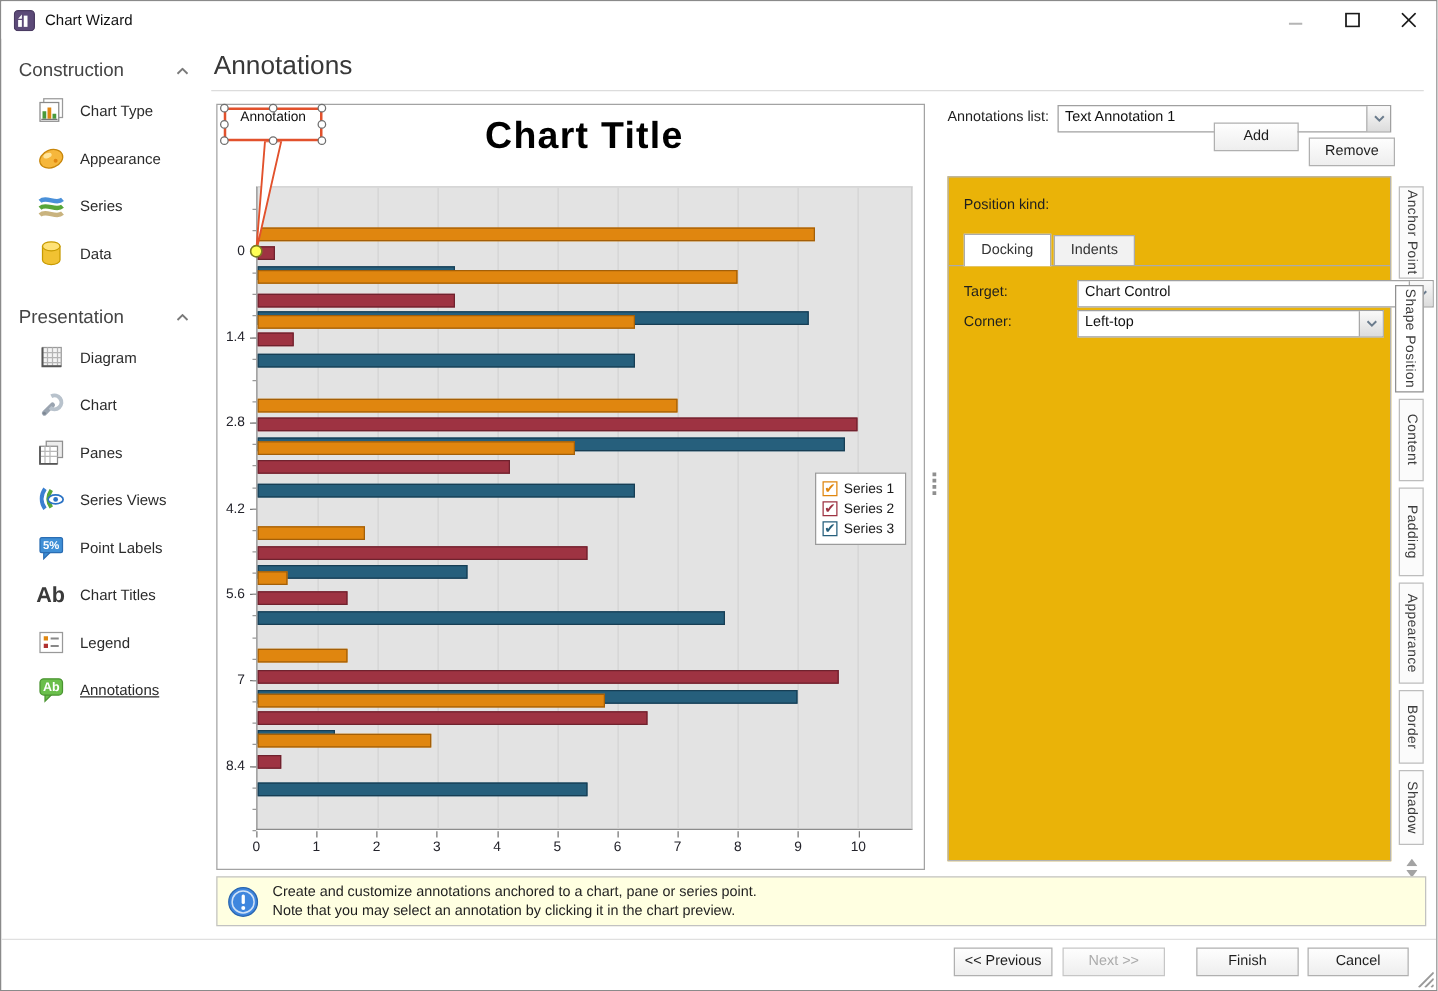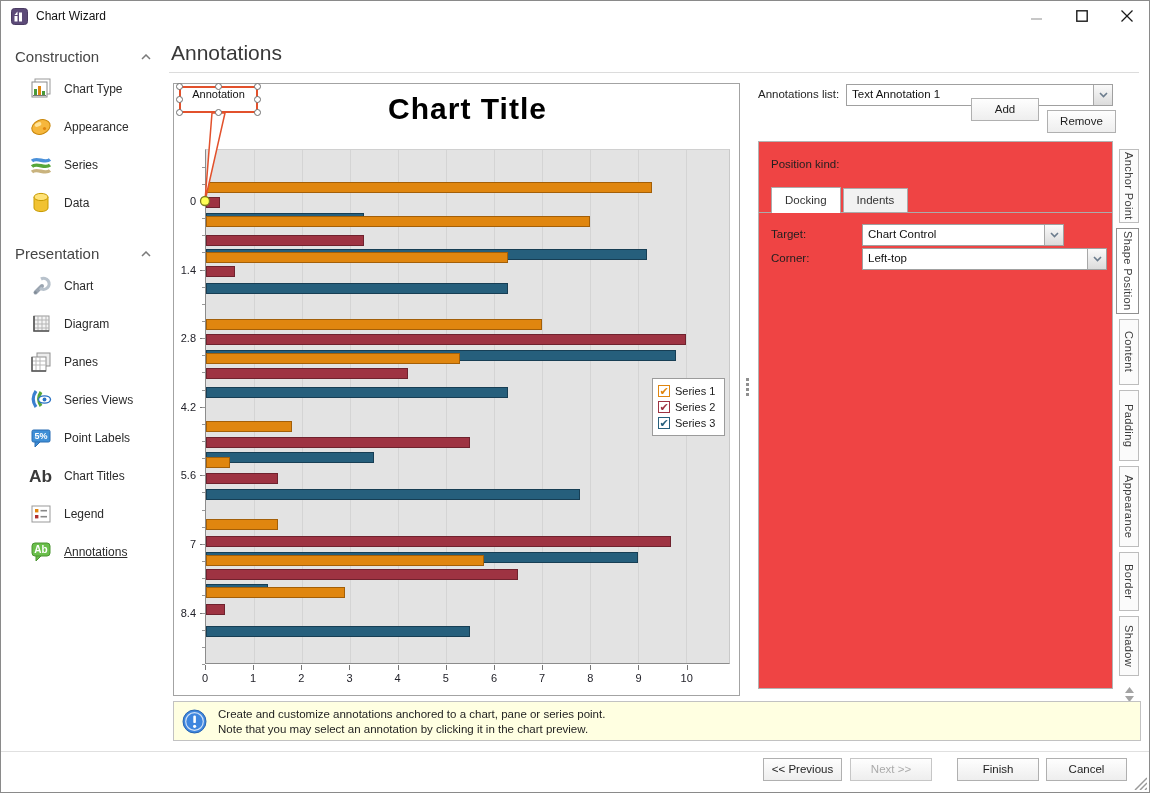--- a/index.html
+++ b/index.html
@@ -50,21 +50,21 @@
   #splitter { position:absolute; left:745px; top:377px; width:4px; cursor:col-resize; }
   #splitter i { display:block; width:3px; height:3px; background:#8f8f8f; margin-bottom:2px; }
   
   #rpanel { position:absolute; left:755px; top:82px; width:385px; height:612px; font-size:11.5px; }
   .fld-label { position:absolute; color:#1f1f1f; }
   .combo { position:absolute; height:22px; border:1px solid #a0a0a0; background:#fff; }
   .combo .val { position:absolute; left:5px; top:3px; right:22px; font-size:11.5px; color:#111; white-space:nowrap; overflow:hidden; }
   .combo .drop { position:absolute; right:0; top:0; bottom:0; width:19px; border-left:1px solid #a8a8a8; background:linear-gradient(#fafafa,#dcdcdc); display:flex; align-items:center; justify-content:center; cursor:pointer; }
   .btn { position:absolute; height:23px; border:1px solid #b0b0b0; background:linear-gradient(#fefefe,#eeeeee); font-size:11.5px; color:#1e1e1e; text-align:center; line-height:21px; cursor:pointer; }
   .btn.disabled { color:#ababab; border-color:#c6c6c6; cursor:default; }
-  #groupbox { position:absolute; left:2px; top:58px; width:355px; height:548px; border:1px solid #b3b3b3; background:#ef4444; }
+  #groupbox { position:absolute; left:2px; top:58px; width:355px; height:548px; border:1px solid #b3b3b3; background:#eab308; }
   #tabstrip { position:absolute; left:0; right:0; top:44px; height:27px; border-bottom:1px solid #ababab; display:flex; align-items:flex-end; padding-left:12px; gap:2px; }
   .tab { height:24px; line-height:23px; padding:0 13px; font-size:11.5px; color:#333; border:1px solid #ababab; border-bottom:none; background:#f2f2f2; cursor:pointer; }
   .tab.active { background:#fff; height:26px; line-height:25px; margin-bottom:-1px; z-index:2; }
   
   #side-tabs { position:absolute; left:1118px; top:148px; width:26px; }
   .vtab { writing-mode:vertical-rl; width:20px; font-size:11px; color:#3c3c3c; letter-spacing:0.4px; background:#fbfbfb; border:1px solid #bdbdbd; margin-bottom:5px; display:flex; align-items:center; justify-content:center; cursor:pointer; }
   .vtab.active { background:#fff; border-color:#909090; width:23px; margin-left:-3px; }
   #vtab-scroll { width:20px; text-align:center; padding-top:3px; }
   #vtab-scroll svg { display:block; margin:3px auto; }
   
@@ -163,36 +163,36 @@
     <div class="section-header" id="section-presentation">
       <span>Presentation</span>
       <svg width="10" height="6">
           <polyline points="1,5 5,1 9,5" fill="none" stroke="#7a7a7a" stroke-width="1.5"></polyline>
         </svg>
     </div>
     <div class="section-items">
       <div class="side-item">
         <span class="ic">
           <svg width="24" height="24" viewBox="0 0 24 24">
+              <rect x="5" y="4" width="15" height="15" fill="#f4f4f4" stroke="#9a9a9a"></rect>
+              <path d="M9 4 v15 M13 4 v15 M17 4 v15 M5 8 h15 M5 12 h15 M5 16 h15" stroke="#b5b5b5"></path>
+              <path d="M5 4 v15 h15" fill="none" stroke="#555" stroke-width="1.6"></path>
+            </svg>
+        </span>
+        <span class="lbl">Diagram</span>
+      </div>
+      <div class="side-item">
+        <span class="ic">
+          <svg width="24" height="24" viewBox="0 0 24 24">
               <path d="M6.5 18.5 L13 12" stroke="#9aa4b0" stroke-width="4" stroke-linecap="round"></path>
               <path d="M12 5 a5.5 5.5 0 1 1 -1 9" fill="none" stroke="#b8c2cc" stroke-width="3.2"></path>
               <circle cx="6.5" cy="18.5" r="1.2" fill="#7e8894"></circle>
             </svg>
         </span>
         <span class="lbl">Chart</span>
-      </div>
-      <div class="side-item">
-        <span class="ic">
-          <svg width="24" height="24" viewBox="0 0 24 24">
-              <rect x="5" y="4" width="15" height="15" fill="#f4f4f4" stroke="#9a9a9a"></rect>
-              <path d="M9 4 v15 M13 4 v15 M17 4 v15 M5 8 h15 M5 12 h15 M5 16 h15" stroke="#b5b5b5"></path>
-              <path d="M5 4 v15 h15" fill="none" stroke="#555" stroke-width="1.6"></path>
-            </svg>
-        </span>
-        <span class="lbl">Diagram</span>
       </div>
       <div class="side-item">
         <span class="ic">
           <svg width="24" height="24" viewBox="0 0 24 24">
               <rect x="8" y="3" width="13" height="13" fill="#ececec" stroke="#8f8f8f"></rect>
               <rect x="3" y="7" width="14" height="14" fill="#fff" stroke="#8f8f8f"></rect>
               <path d="M7 7 v14 M11 7 v14 M3 11 h14 M3 15 h14" stroke="#b9b9b9"></path>
               <path d="M3 7 v14 h14" fill="none" stroke="#555" stroke-width="1.4"></path>
             </svg>
         </span>
@@ -425,21 +425,21 @@
 
     <div id="groupbox">
       <span class="fld-label" style="left:12px;top:16px">Position kind:</span>
 
       <div id="tabstrip">
         <div class="tab active">Docking</div>
         <div class="tab">Indents</div>
       </div>
 
       <span class="fld-label" style="left:12px;top:86px">Target:</span>
-      <div class="combo" style="left:103px;top:82px;width:202px">
+      <div class="combo" style="left:103px;top:82px;width:285px">
         <span class="val">Chart Control</span>
         <span class="drop">
             <svg width="9" height="6">
               <polyline points="1,1 4.5,4.5 8,1" fill="none" stroke="#6b7c8d" stroke-width="1.6"></polyline>
             </svg>
           </span>
       </div>
 
       <span class="fld-label" style="left:12px;top:110px">Corner:</span>
       <div class="combo" style="left:103px;top:106px;width:245px">

